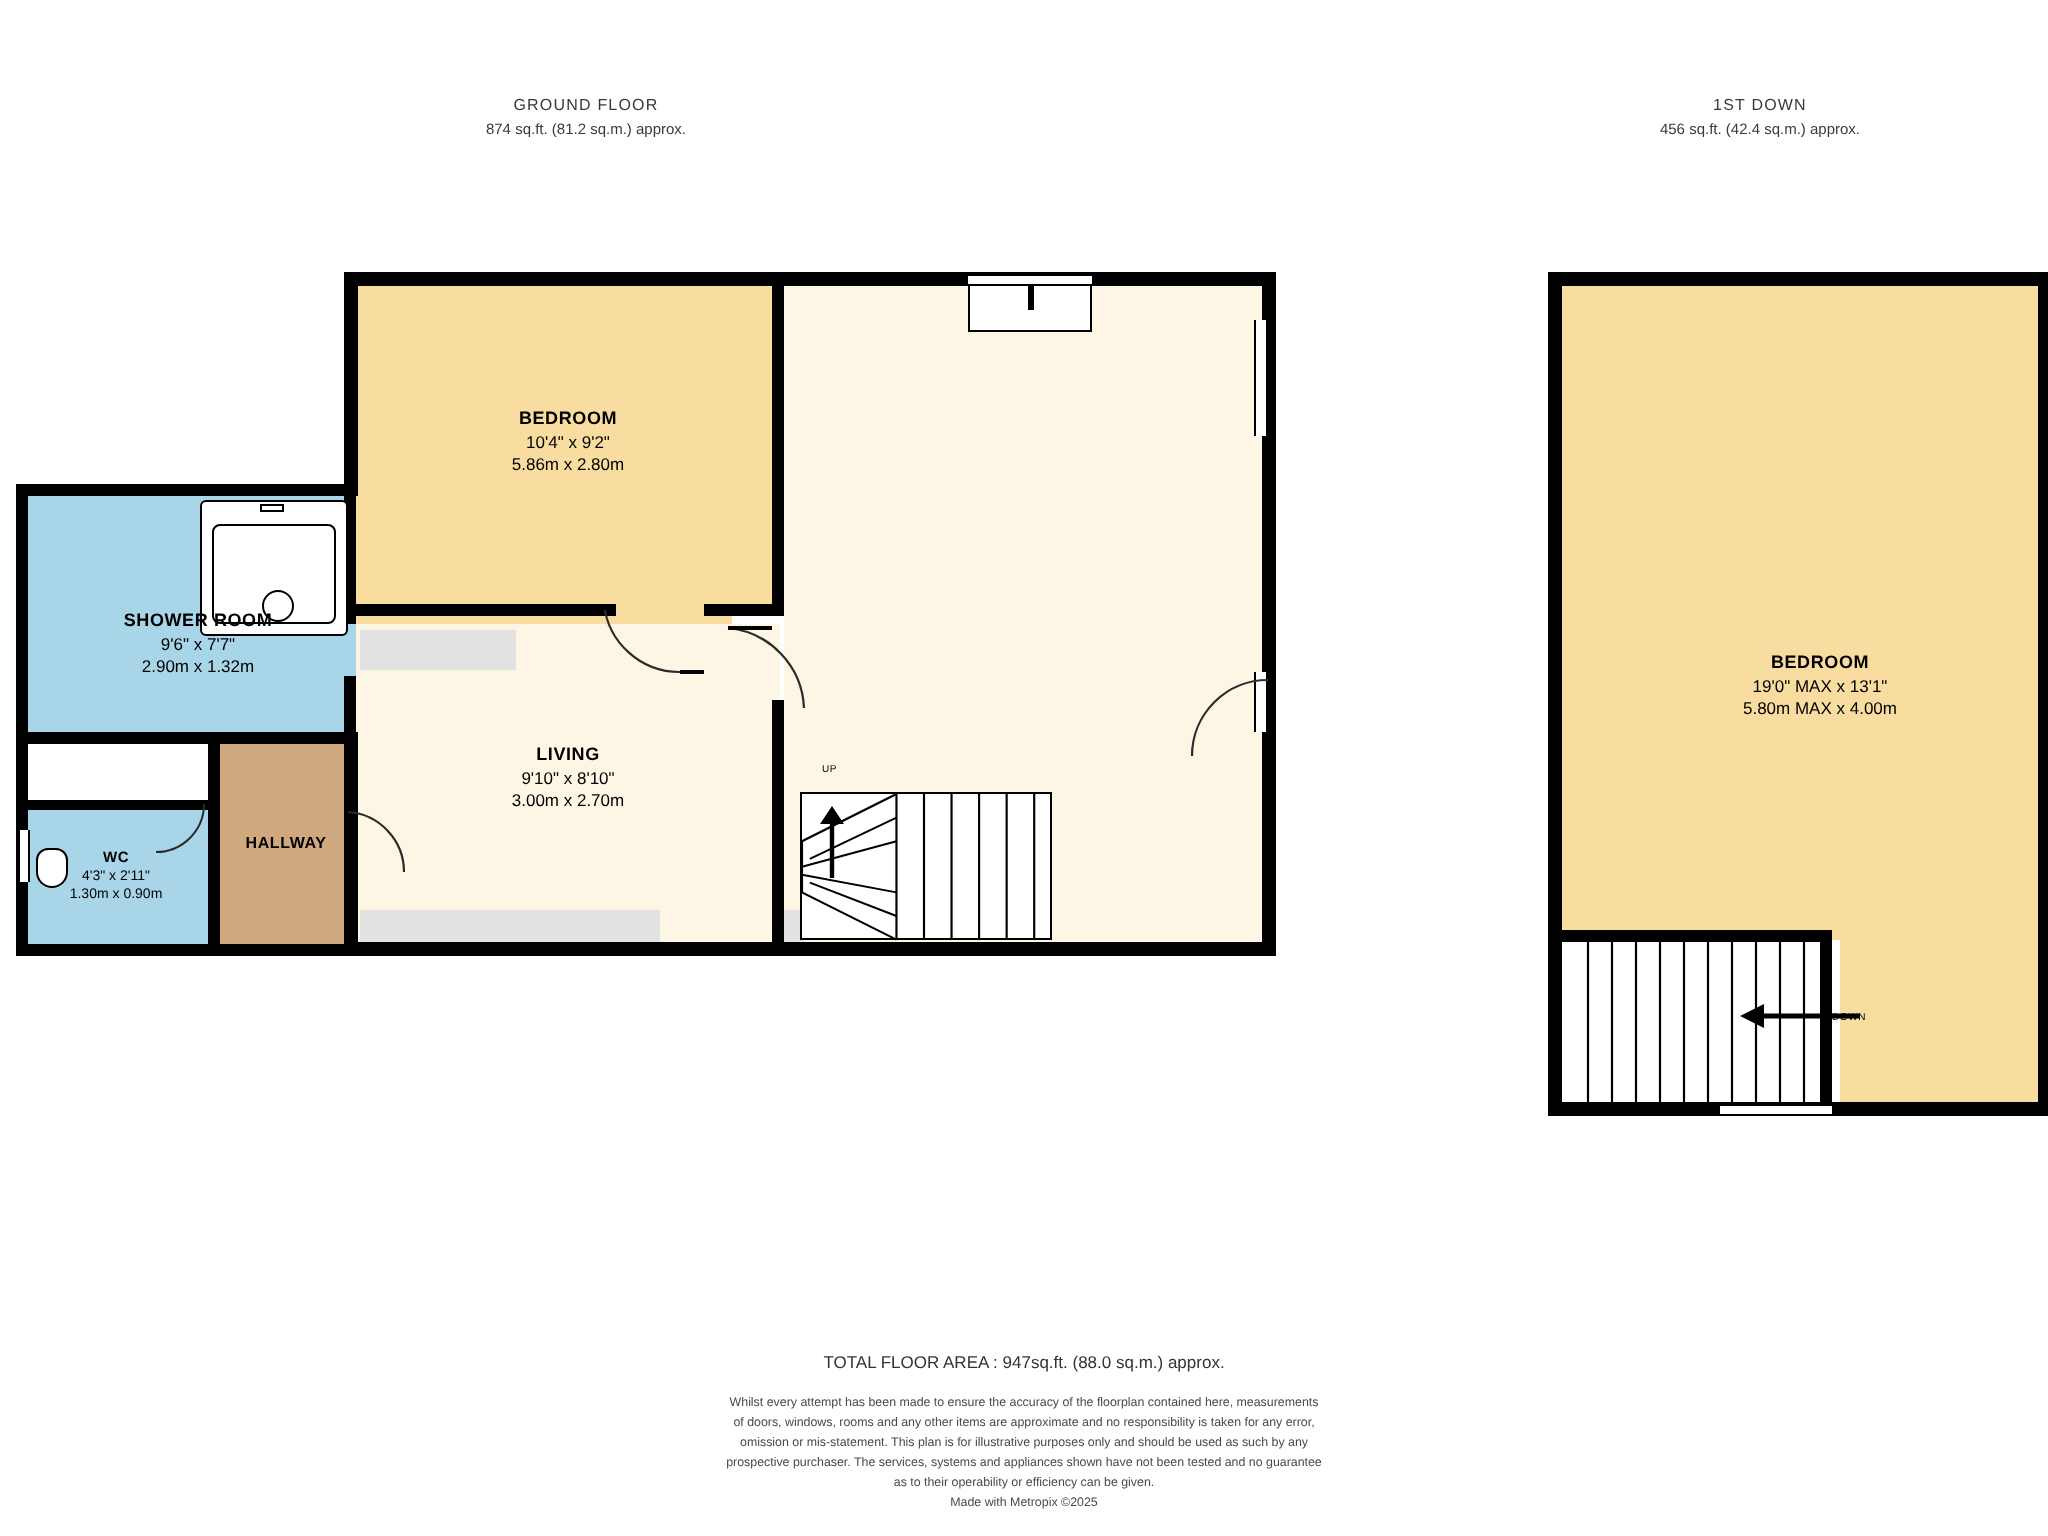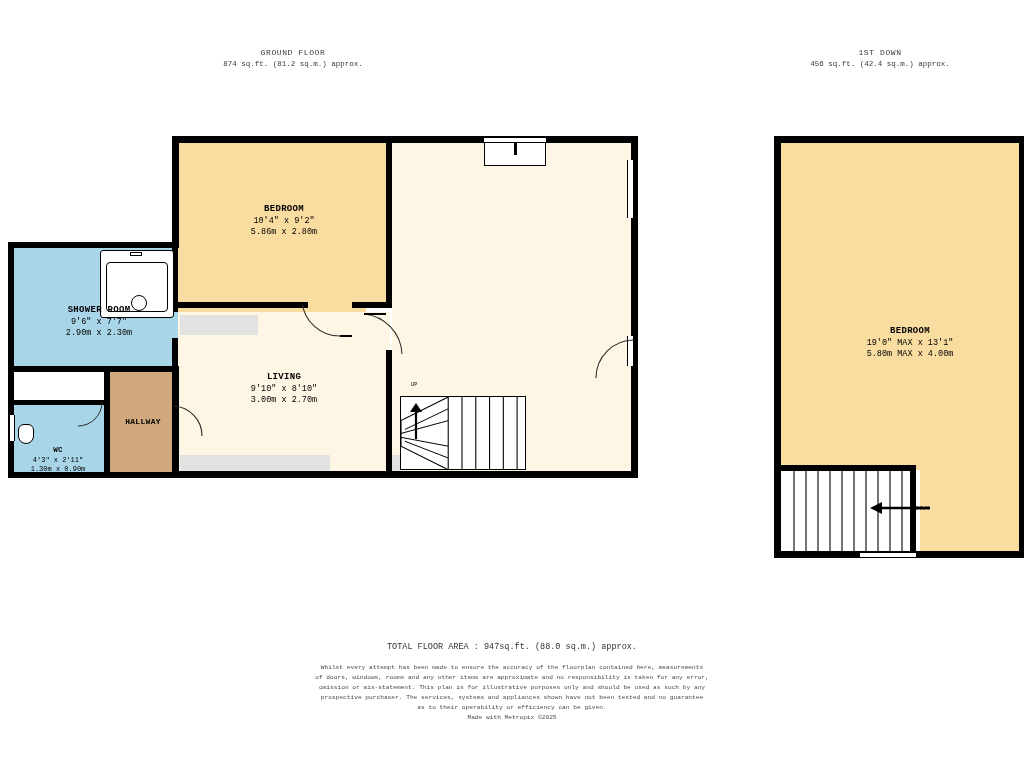--- a/index.html
+++ b/index.html
@@ -13,21 +13,20 @@
     font-family: "Liberation Sans", sans-serif;
     color: #000000;
     position: relative;
     overflow: hidden;
   }
   .stage {
     position: absolute;
     left: 0; top: 0;
     width: 1024px;
     height: 768px;
-    font-family: Liberation Mono, monospace;
   }
   .abs { position: absolute; }
 
   
   .floor-title {
     text-align: center;
     font-size: 8px;
     letter-spacing: 0.6px;
     color: #3a3a3a;
     font-weight: normal;
@@ -91,20 +90,21 @@
   .stair-lines {
     position: absolute;
     left: 0; top: 0; right: 0; bottom: 0;
   }
 
   
   .footer-total {
     text-align: center;
     font-size: 8.5px;
     color: #333;
+    margin-top: 34px;
   }
   .footer-disclaimer {
     text-align: center;
     font-size: 6.2px;
     line-height: 1.62;
     color: #4a4a4a;
   }
 
   svg { display: block; overflow: visible; }
 </style>
@@ -234,30 +234,30 @@
     <div class="room-label" style="left:202px; top:204px; width:164px;">
       <span class="rname">BEDROOM</span>
       <span class="rdim">10'4"  x 9'2"</span>
       <span class="rdim">5.86m  x 2.80m</span>
     </div>
 
 
     <div class="room-label" style="left:20px; top:305px; width:158px;">
       <span class="rname">SHOWER ROOM</span>
       <span class="rdim">9'6"  x 7'7"</span>
-      <span class="rdim">2.90m  x 2.30m</span>
+      <span class="rdim">2.90m  x 1.32m</span>
     </div>
 
     <div class="room-label" style="left:202px; top:372px; width:164px;">
       <span class="rname">LIVING</span>
       <span class="rdim">9'10"  x 8'10"</span>
       <span class="rdim">3.00m  x 2.70m</span>
     </div>
 
-    <div class="room-label small" style="left:10px; top:446px; width:96px;">
+    <div class="room-label small" style="left:10px; top:424px; width:96px;">
       <span class="rname">WC</span>
       <span class="rdim">4'3"  x 2'11"</span>
       <span class="rdim">1.30m  x 0.90m</span>
     </div>
 
     <div class="room-label" style="left:105px; top:417px; width:76px;">
       <span class="rname" style="font-size:8px;">HALLWAY</span>
     </div>
   </div>
 

